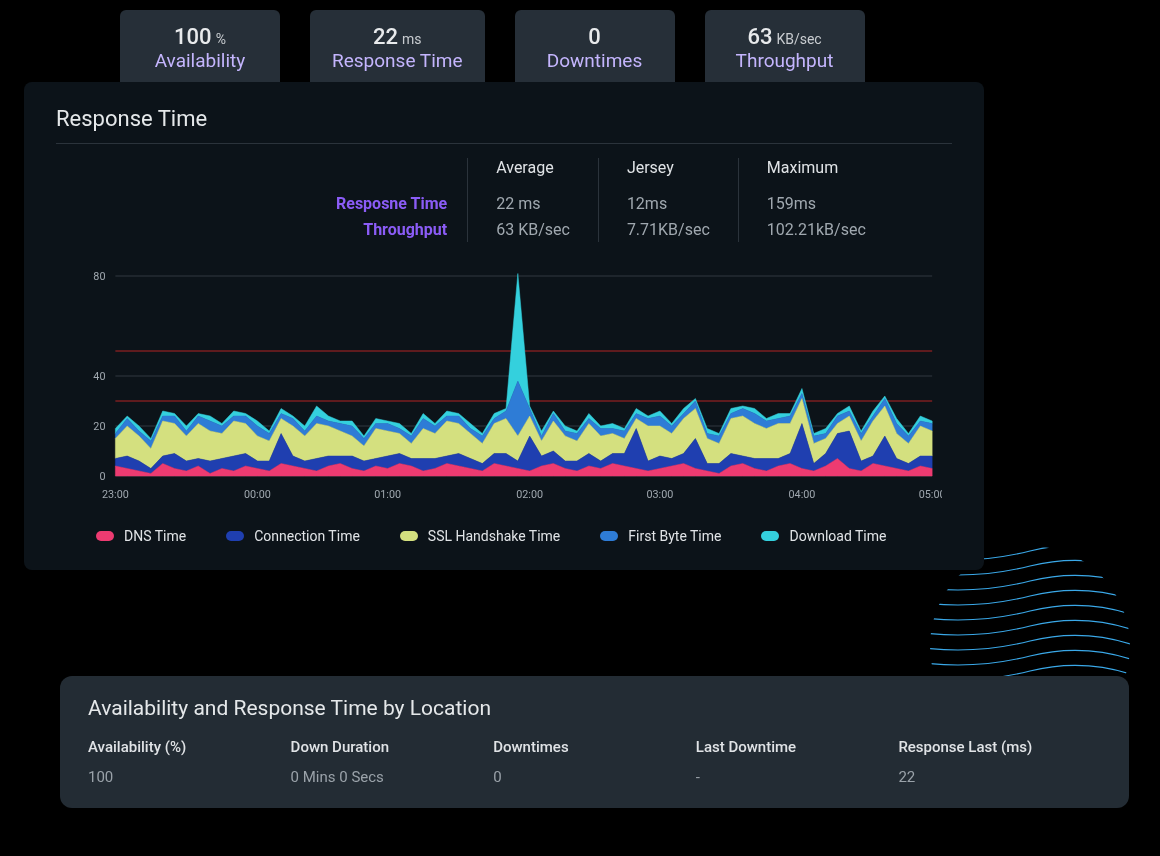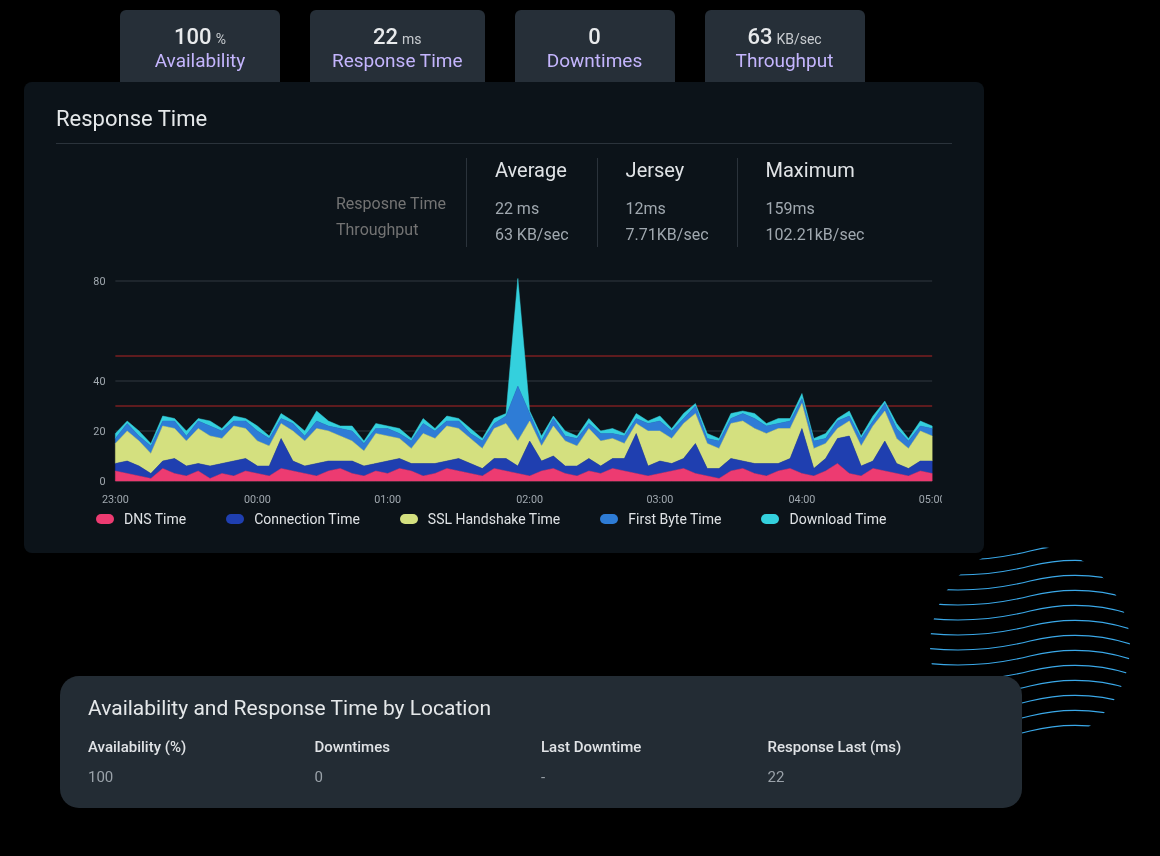--- a/index.html
+++ b/index.html
@@ -61,33 +61,35 @@
 }
 .divider { border: none; border-top: 1px solid #2b333b; margin-bottom: 14px; }
 
 
 .stats-table {
   display: flex;
   margin-left: 280px;
   margin-bottom: 24px;
 }
 .stats-labels {
-  color: #737373;
+  text-align: right;
+  color: #8b5cf6;
   font-size: 16px;
   padding-right: 20px;
+  font-weight: bold;
 }
 .stats-labels .hdr { visibility: hidden; }
 .stats-col {
   padding: 0 28px;
   border-left: 1px solid #2b333b;
 }
 .stats-col:first-of-type { border-left: none; }
 .stats-col .hdr {
   color: #e0e3e6;
-  font-size: 20px;
+  font-size: 16px;
   margin-bottom: 14px;
 }
 .stats-col .val {
   color: #a0a8af;
   font-size: 16px;
   line-height: 1.6;
 }
 .stats-labels .val { line-height: 1.6; }
 .stats-labels .hdr { margin-bottom: 14px; }
 
@@ -97,34 +99,35 @@
 .ytick { fill: #a0a8af; font-size: 11px; }
 .xtick { fill: #a0a8af; font-size: 11px; }
 .grid { stroke: #3a424a; stroke-width: 0.8; }
 .redline { stroke: #b32424; stroke-width: 1; }
 
 
 .legend {
   display: flex;
   flex-wrap: wrap;
   gap: 44px 40px;
+  margin-top: 22px;
   margin-left: 40px;
 }
 .leg-item { display: flex; align-items: center; gap: 10px; }
 .leg-dot { width: 18px; height: 10px; border-radius: 6px; }
 .leg-text { color: #e0e3e6; font-size: 14px; }
 
 
 .loc-card {
   position: absolute;
   top: 676px;
   left: 60px;
-  width: 962px;
+  width: 1069px;
   background: #232c34;
-  border-radius: 19px;
+  border-radius: 12px;
   padding: 20px 28px 22px;
   z-index: 1;
 }
 .loc-title {
   color: #e5e8ea;
   font-size: 21px;
   font-weight: 400;
   margin-bottom: 18px;
 }
 .loc-table { display: flex; gap: 0; }
@@ -266,20 +269,24 @@
 </svg>
 
 <div class="loc-card">
   <div class="loc-title">Availability and Response Time by Location</div>
   <div class="loc-table">
     <div class="loc-col">
         <div class="loc-hdr">Availability (%)</div>
         <div class="loc-val">100</div>
       </div>
     <div class="loc-col">
+        <div class="loc-hdr">Down Duration</div>
+        <div class="loc-val">0 Mins 0 Secs</div>
+      </div>
+    <div class="loc-col">
         <div class="loc-hdr">Downtimes</div>
         <div class="loc-val">0</div>
       </div>
     <div class="loc-col">
         <div class="loc-hdr">Last Downtime</div>
         <div class="loc-val">-</div>
       </div>
     <div class="loc-col">
         <div class="loc-hdr">Response Last (ms)</div>
         <div class="loc-val">22</div>

